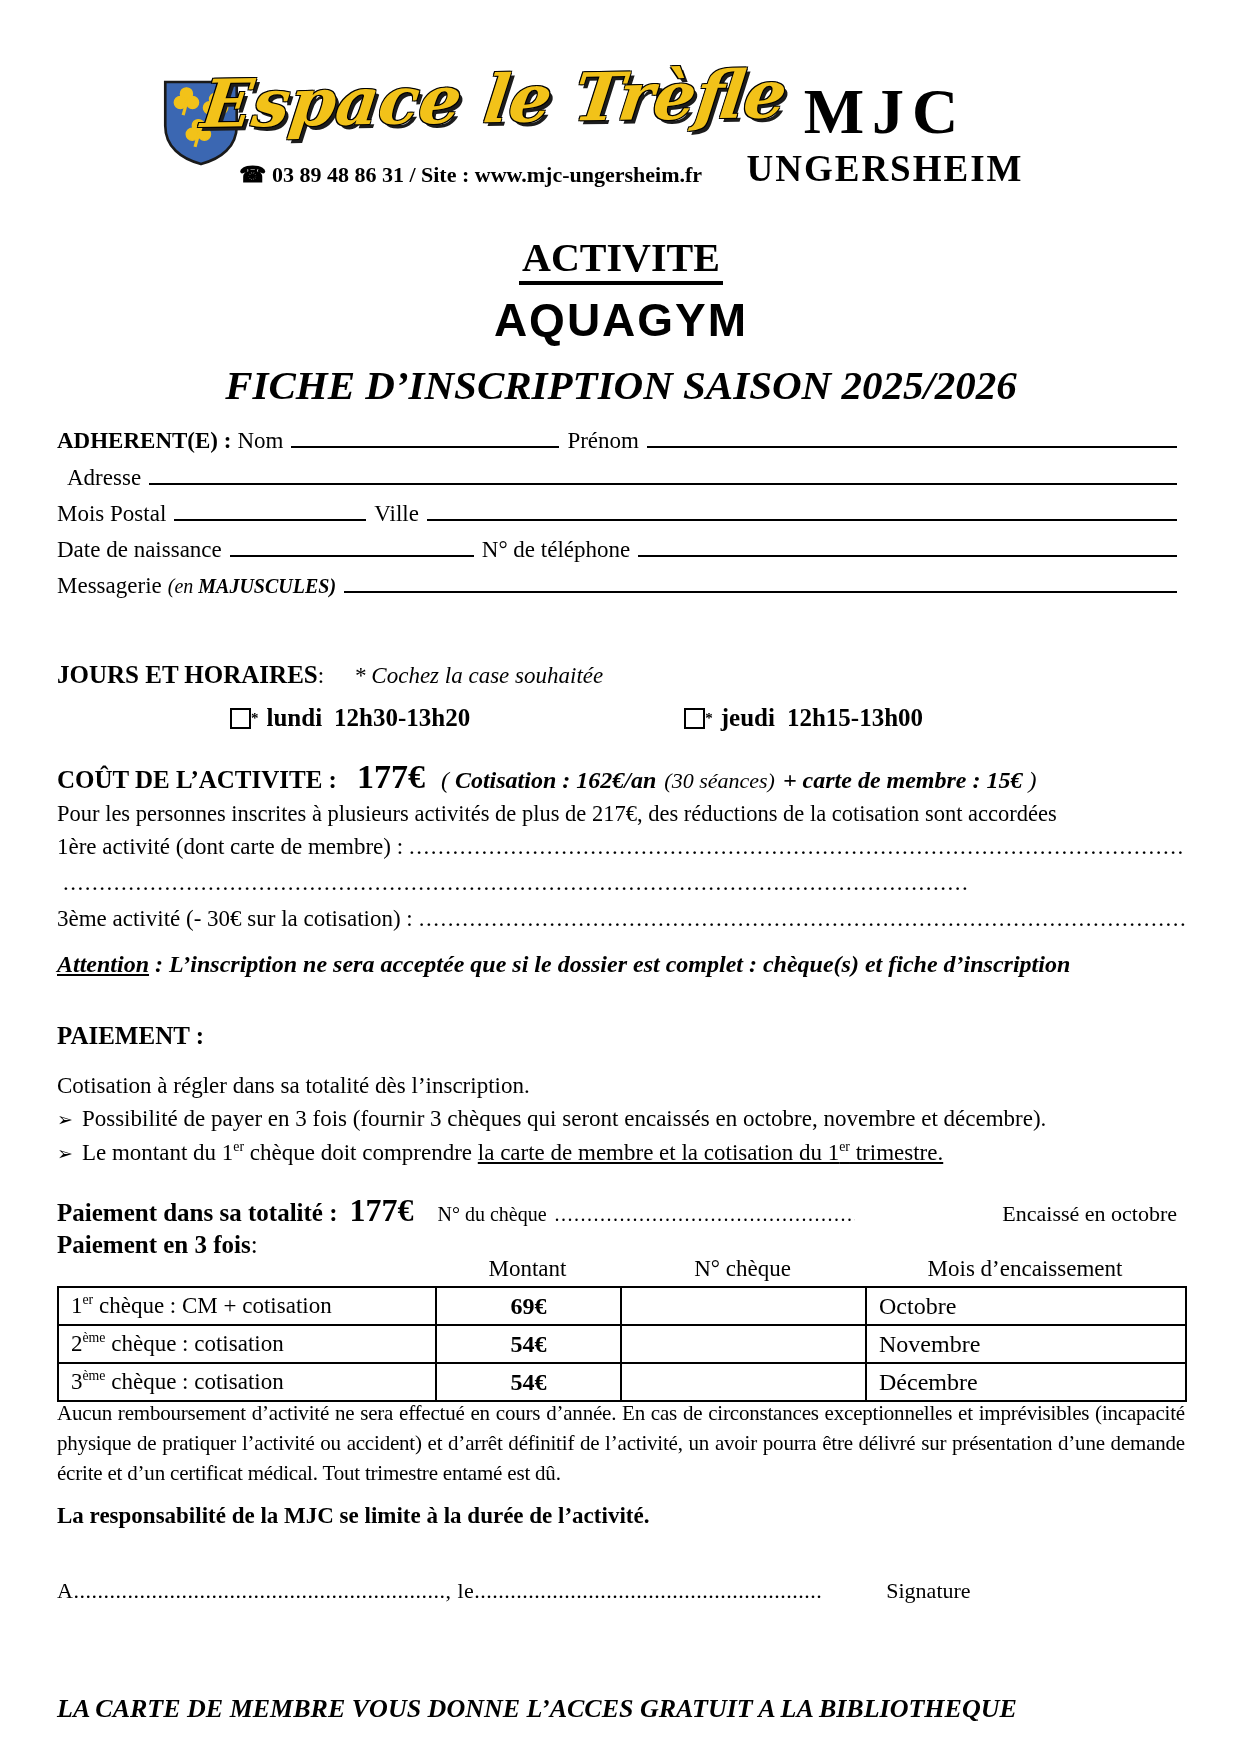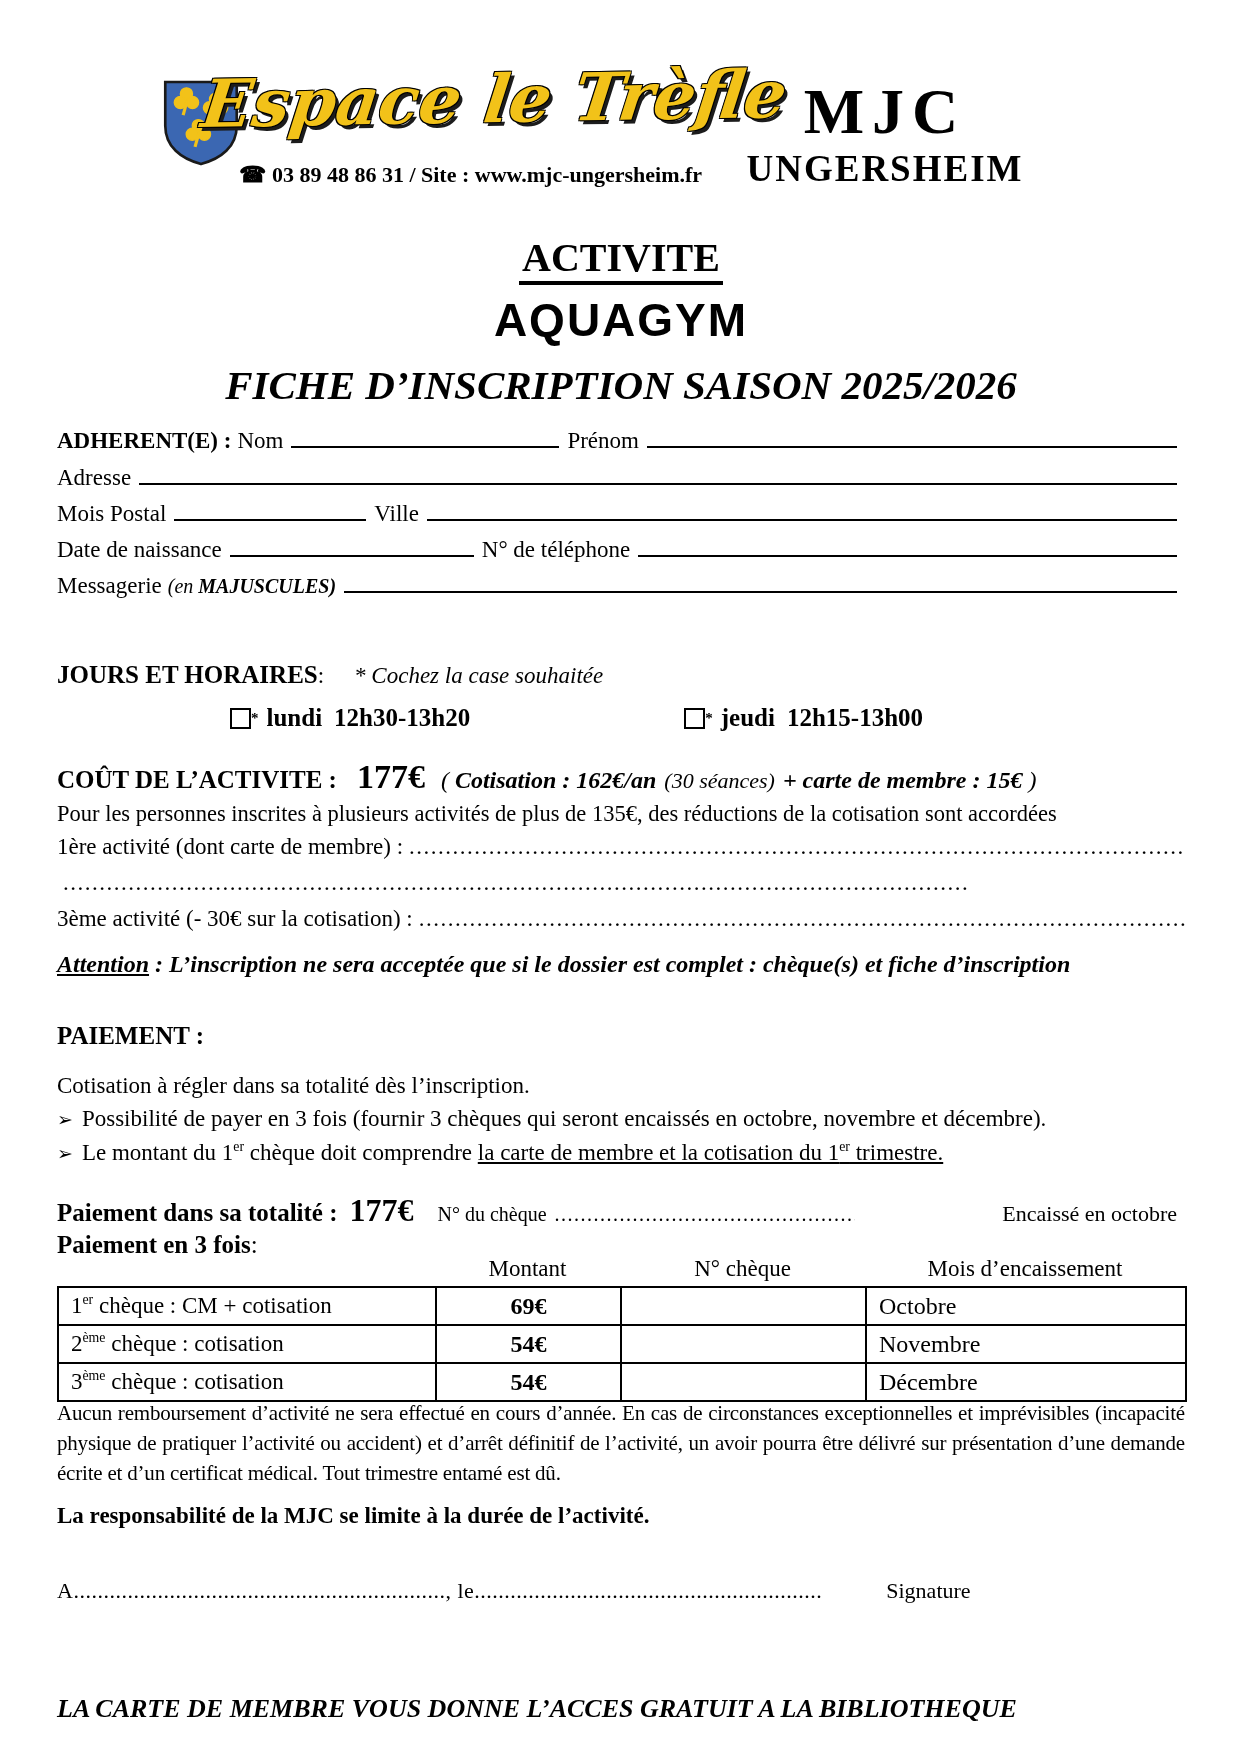--- a/index.html
+++ b/index.html
@@ -87,21 +87,21 @@
     <div class="t-fiche">FICHE D’INSCRIPTION SAISON 2025/2026</div>
   </div>
 
   <div class="abs row fs23" style="top:428px;">
     <span class="b nw">ADHERENT(E) :</span>
     <span class="nw ml6">Nom</span>
     <span class="blank" style="width:268px;"></span>
     <span class="nw">Prénom</span>
     <span class="blank grow"></span>
   </div>
-  <div class="abs row fs23" style="top:465px;">
+  <div class="abs row fs23" style="top:465px;margin-left:10px;">
     <span class="nw">Adresse</span>
     <span class="blank grow"></span>
   </div>
   <div class="abs row fs23" style="top:501px;">
     <span class="nw">Mois Postal</span>
     <span class="blank" style="width:192px;"></span>
     <span class="nw">Ville</span>
     <span class="blank grow"></span>
   </div>
   <div class="abs row fs23" style="top:537px;">
@@ -134,21 +134,21 @@
 
   <div class="abs row" style="top:758px;">
     <span class="sec-head nw">COÛT DE L’ACTIVITE :</span>
     <span class="b nw" style="font-size:34px;margin-left:20px;">177€</span>
     <span class="i nw ml16" style="font-size:24px;">(</span>
     <span class="bi nw ml6" style="font-size:24px;">Cotisation : 162€/an</span>
     <span class="i nw ml8" style="font-size:22px;">(30 séances)</span>
     <span class="bi nw ml8" style="font-size:24px;">+ carte de membre : 15€</span>
     <span class="i nw ml6" style="font-size:24px;">)</span>
   </div>
-  <div class="abs nw" style="top:801px;font-size:22.5px;">Pour les personnes inscrites à plusieurs activités de plus de 135€, des réductions de la cotisation sont accordées</div>
+  <div class="abs nw" style="top:801px;font-size:22.5px;">Pour les personnes inscrites à plusieurs activités de plus de 217€, des réductions de la cotisation sont accordées</div>
   <div class="abs row fs23" style="top:834px;">
     <span class="nw">1ère activité (dont carte de membre) :</span>
     <span class="dots grow ml6">.............................................................................................................................</span>
   </div>
   <div class="abs row fs23" style="top:870px;">
     <span class="dots grow ml6">.............................................................................................................................</span>
   </div>
   <div class="abs row fs23" style="top:906px;">
     <span class="nw">3ème activité (- 30€ sur la cotisation) :</span>
     <span class="dots grow ml6">.............................................................................................................................</span>

